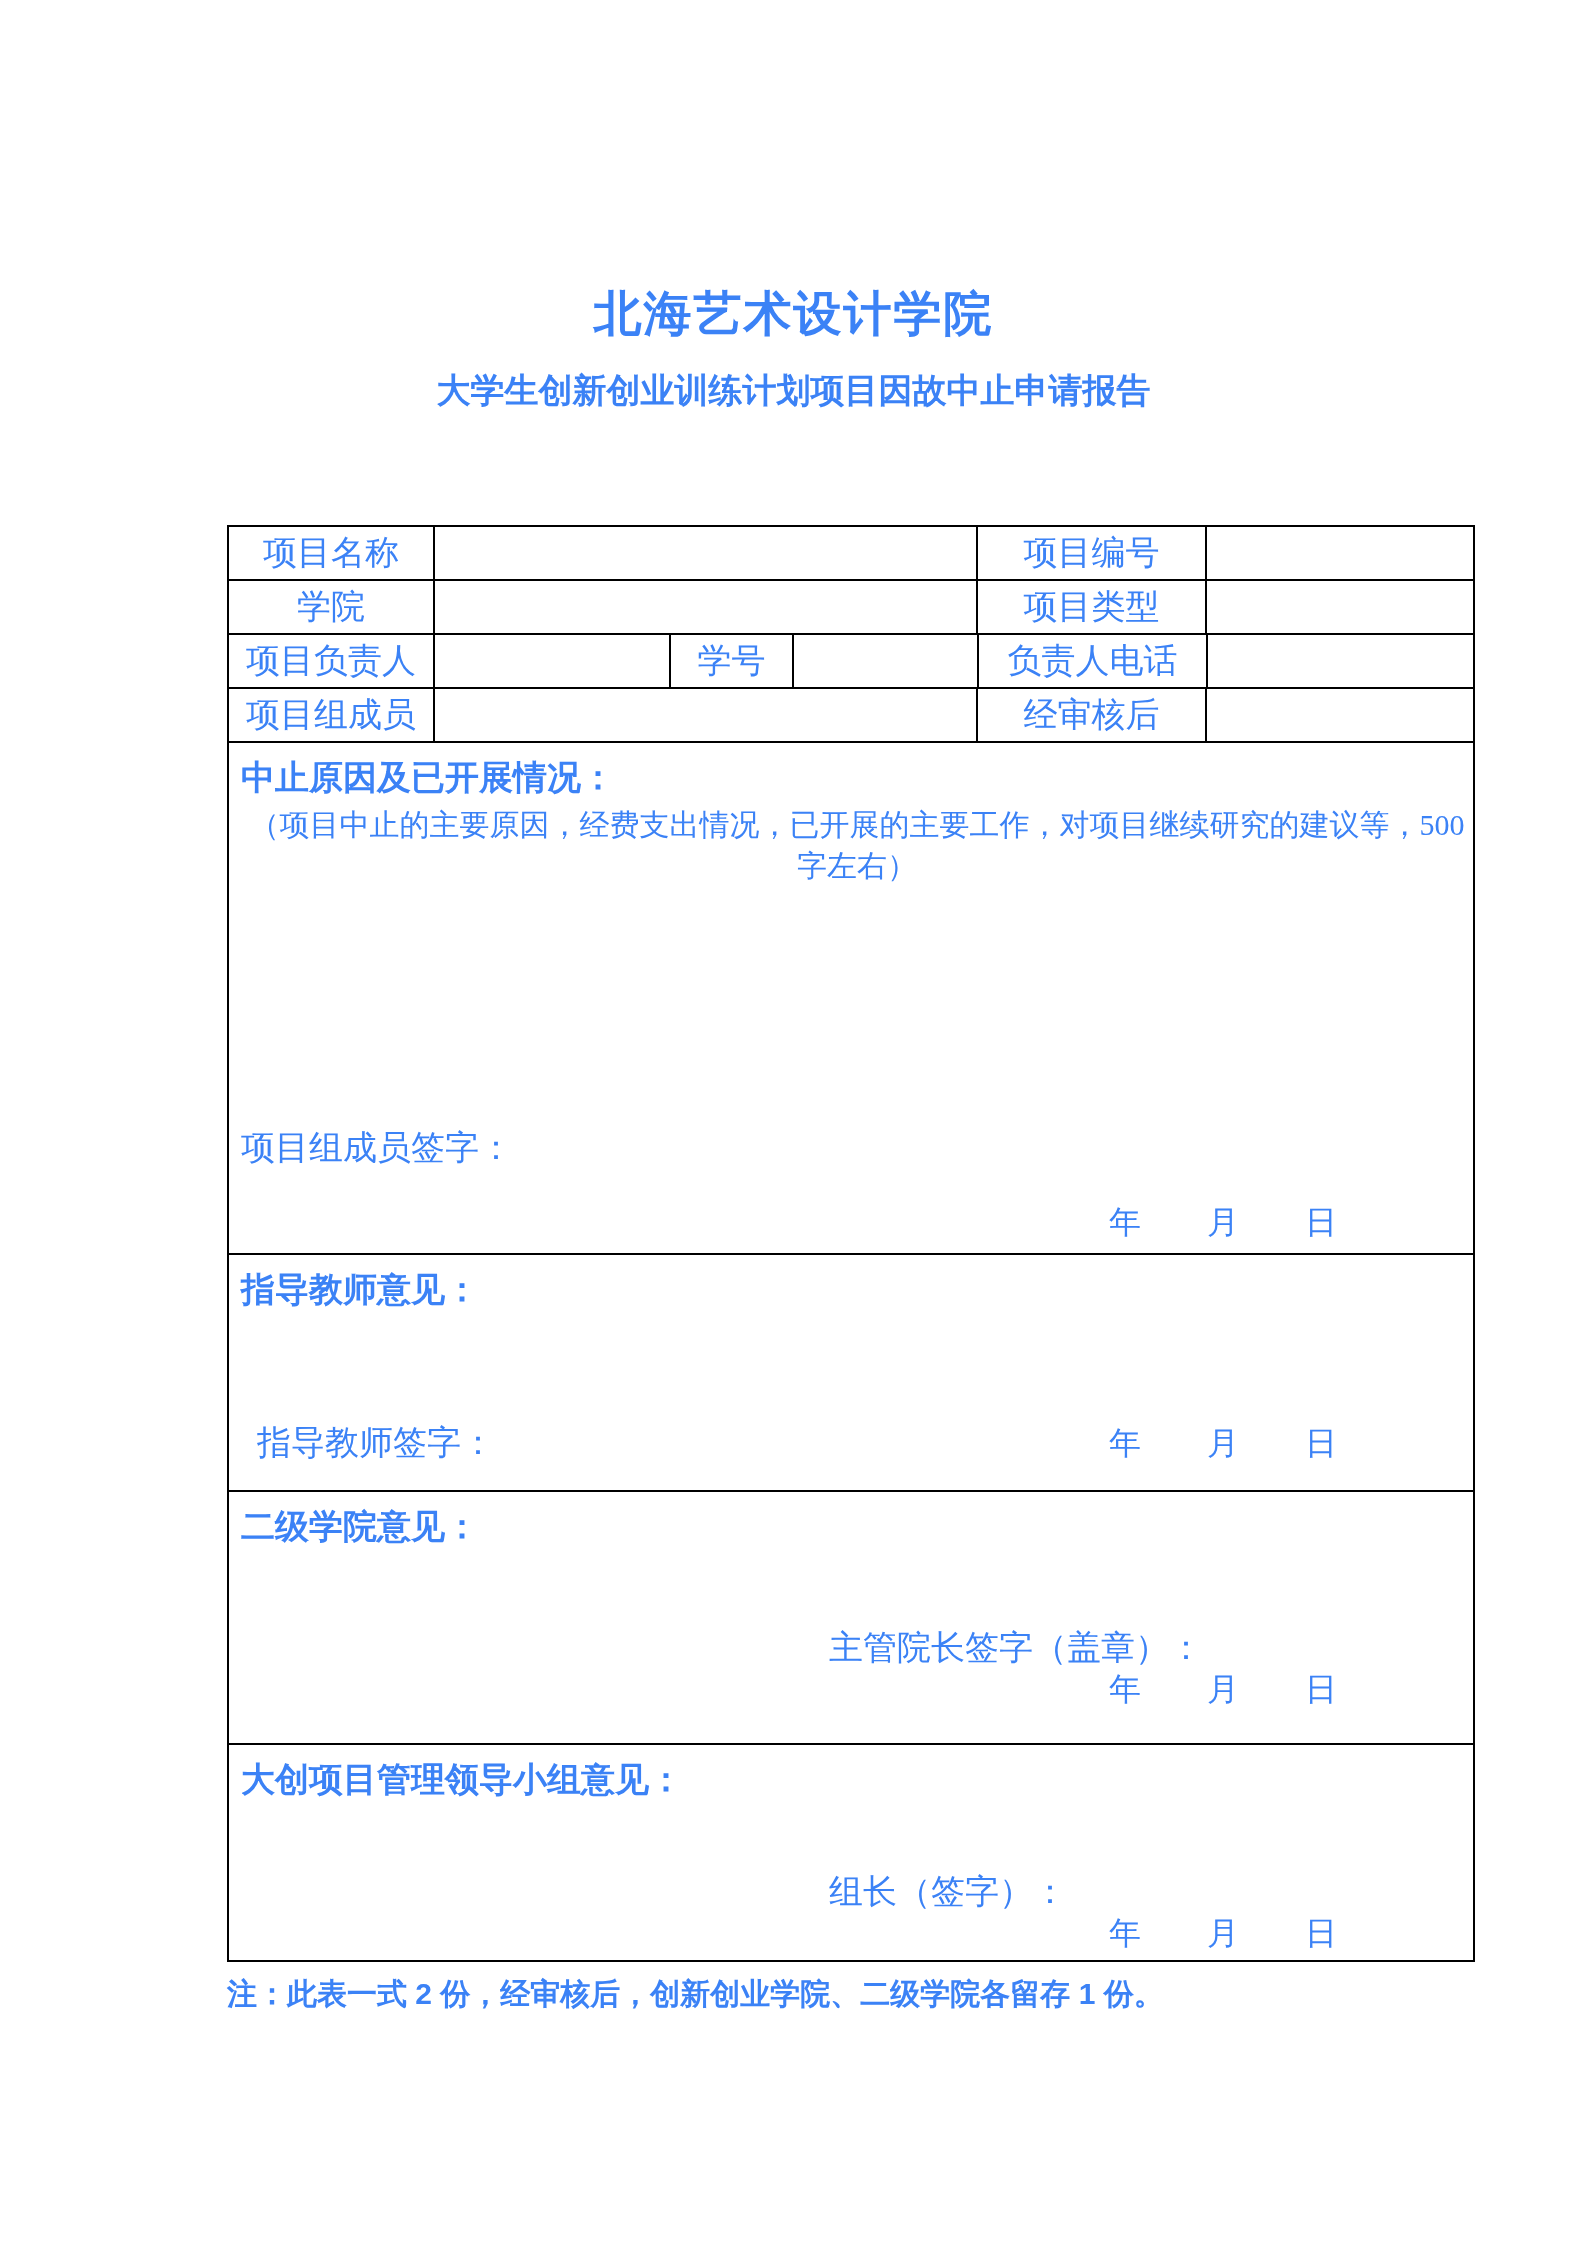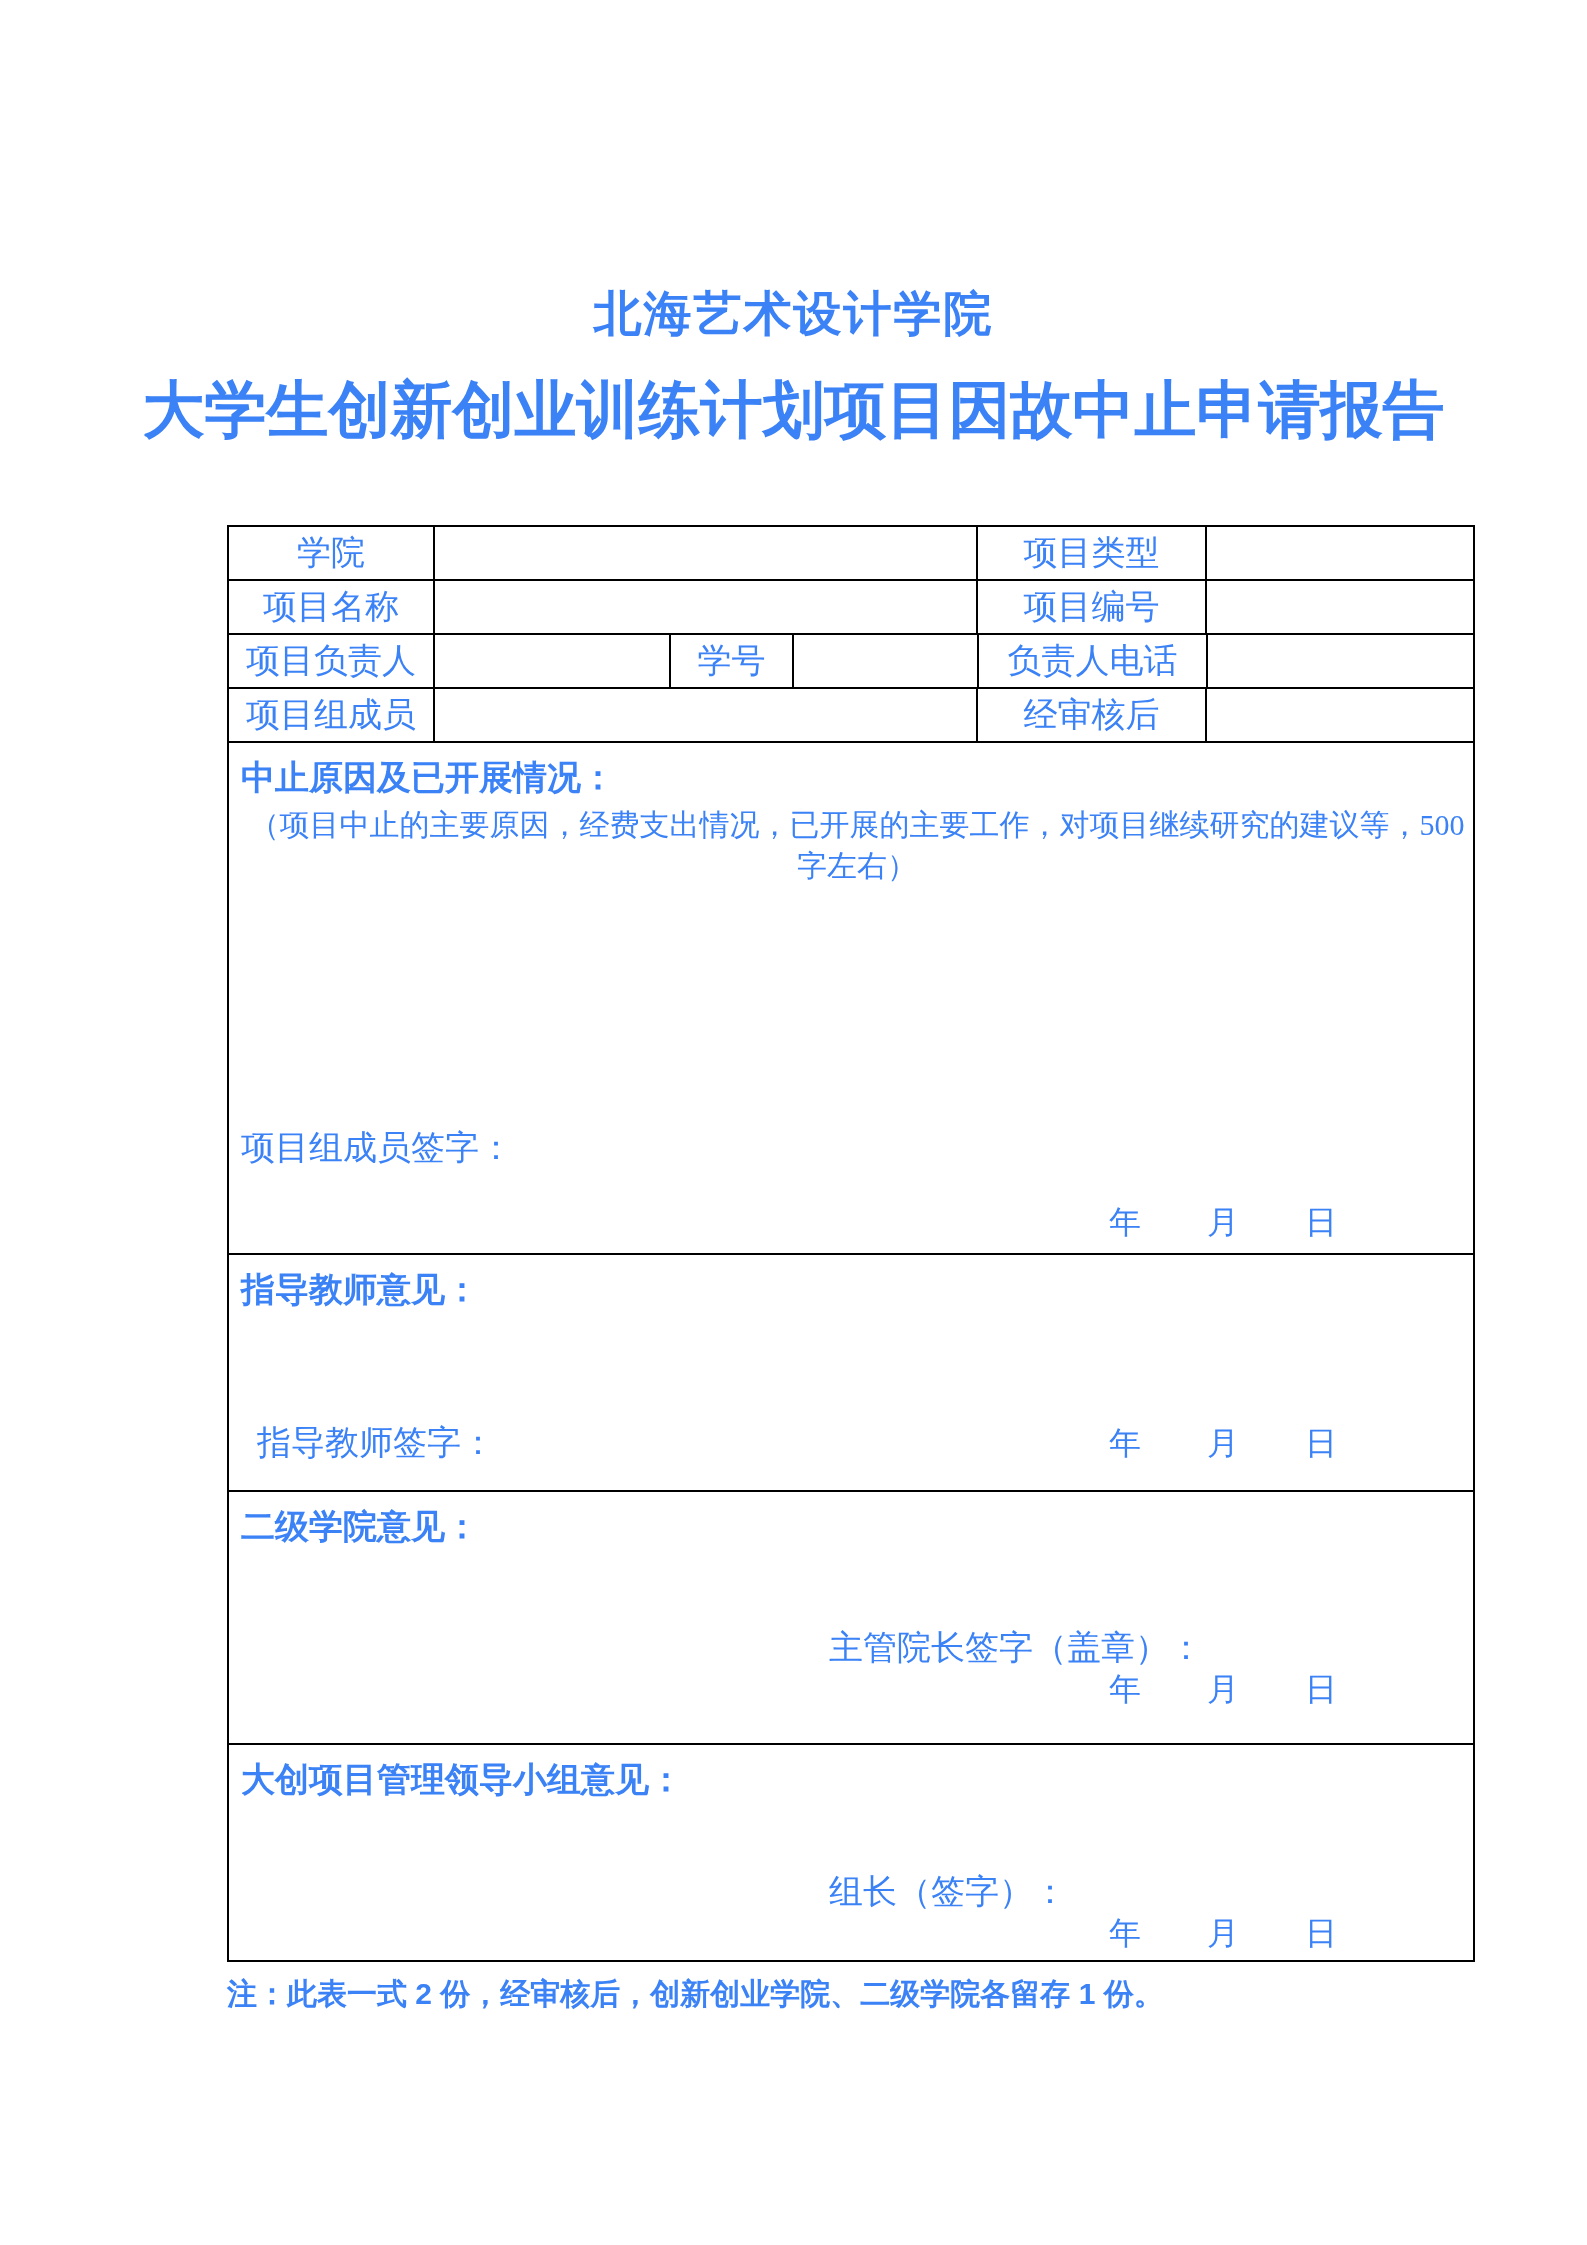--- a/index.html
+++ b/index.html
@@ -11,21 +11,21 @@
     font-family:"Liberation Serif","DejaVu Serif",serif;
     overflow:hidden;
   }
   .title1 {
     position:absolute; top:282px; left:0; width:100%;
     text-align:center; font-size:48px; font-weight:bold;
     letter-spacing:2px;
   }
   .title2 {
     position:absolute; top:368px; left:0; width:100%;
-    text-align:center; font-size:62px; font-weight:bold;
+    text-align:center; font-size:34px; font-weight:bold;
   }
   .form {
     position:absolute; left:227px; top:525px;
     width:1248px;
     border:2px solid #000;
     box-sizing:border-box;
   }
   .irow {
     display:grid;
     height:54px;
@@ -80,30 +80,30 @@
 <body>
 
 <div class="page">
 
   <div class="title1">北海艺术设计学院</div>
   <div class="title2">大学生创新创业训练计划项目因故中止申请报告</div>
 
   <div class="form">
 
     <div class="irow cols4">
-      <div class="cell">学院</div>
+      <div class="cell">项目名称</div>
       <div class="cell"></div>
-      <div class="cell">项目类型</div>
+      <div class="cell">项目编号</div>
       <div class="cell"></div>
     </div>
 
     <div class="irow cols4">
-      <div class="cell">项目名称</div>
+      <div class="cell">学院</div>
       <div class="cell"></div>
-      <div class="cell">项目编号</div>
+      <div class="cell">项目类型</div>
       <div class="cell"></div>
     </div>
 
     <div class="irow cols6">
       <div class="cell">项目负责人</div>
       <div class="cell"></div>
       <div class="cell">学号</div>
       <div class="cell"></div>
       <div class="cell">负责人电话</div>
       <div class="cell"></div>

